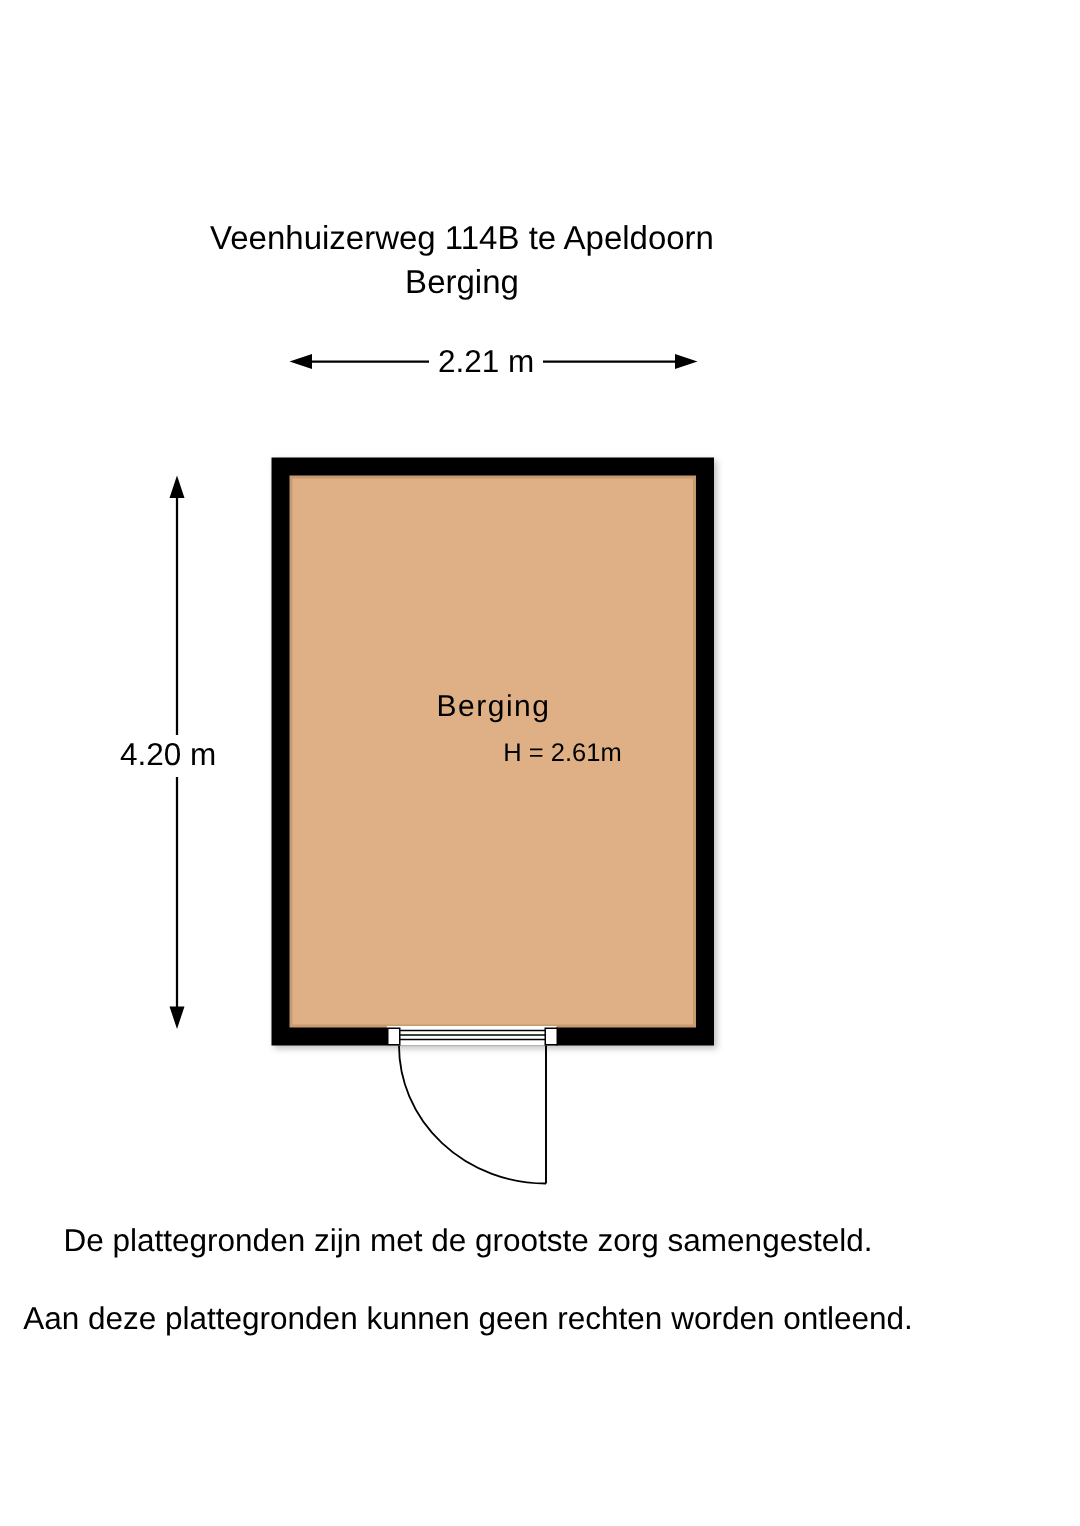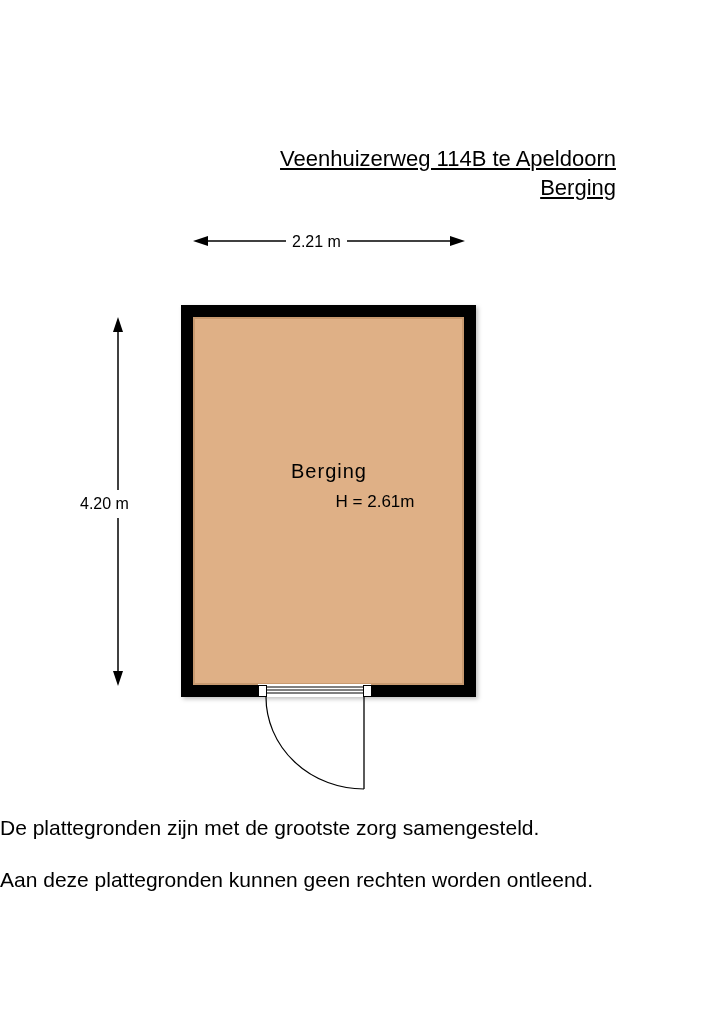--- a/index.html
+++ b/index.html
@@ -1,28 +1,28 @@
 <!DOCTYPE html>
 <html><head>
 <meta charset="utf-8">
 <style>
   html, body { margin: 0; padding: 0; background: #ffffff; }
   body { width: 720px; height: 1017px; position: relative; overflow: hidden;
          font-family: "Liberation Sans", sans-serif; color: #000; }
-  .title { position: absolute; left: 0; width: 616px; text-align: right; font-size: 22px; line-height: 26px; text-decoration: underline; }
+  .title { position: absolute; left: 0; width: 616px; text-align: center; font-size: 22px; line-height: 26px; }
   #t1 { top: 146px; }
   #t2 { top: 175px; }
   svg { position: absolute; left: 0; top: 0; }
-  .dim-label { position: absolute; font-size: 16px; background: #fff; line-height: 24px; text-align: right; }
+  .dim-label { position: absolute; font-size: 21px; background: #fff; line-height: 24px; text-align: right; }
   #dimw { left: 286px; top: 230px; padding: 0 6px; }
   #dimh { left: 80px; top: 490px; padding: 2px 0; }
   .room-label { position: absolute; left: 194px; width: 270px; text-align: center; }
   #rname { top: 460px; font-size: 20px; letter-spacing: 1px; }
   #rh { top: 492px; font-size: 17px; margin-left: 46px; }
-  .disclaimer { position: absolute; left: 0; width: 624px; font-size: 21px; line-height: 28px; }
+  .disclaimer { position: absolute; left: 0; width: 624px; text-align: center; font-size: 21px; line-height: 28px; }
   #d1 { top: 814px; }
   #d2 { top: 842px; margin-top: 24px; }
 </style>
 </head>
 <body>
 
 <div class="title" id="t1">Veenhuizerweg 114B te Apeldoorn</div>
 <div class="title" id="t2">Berging</div>
 
 <svg width="720" height="1017">

